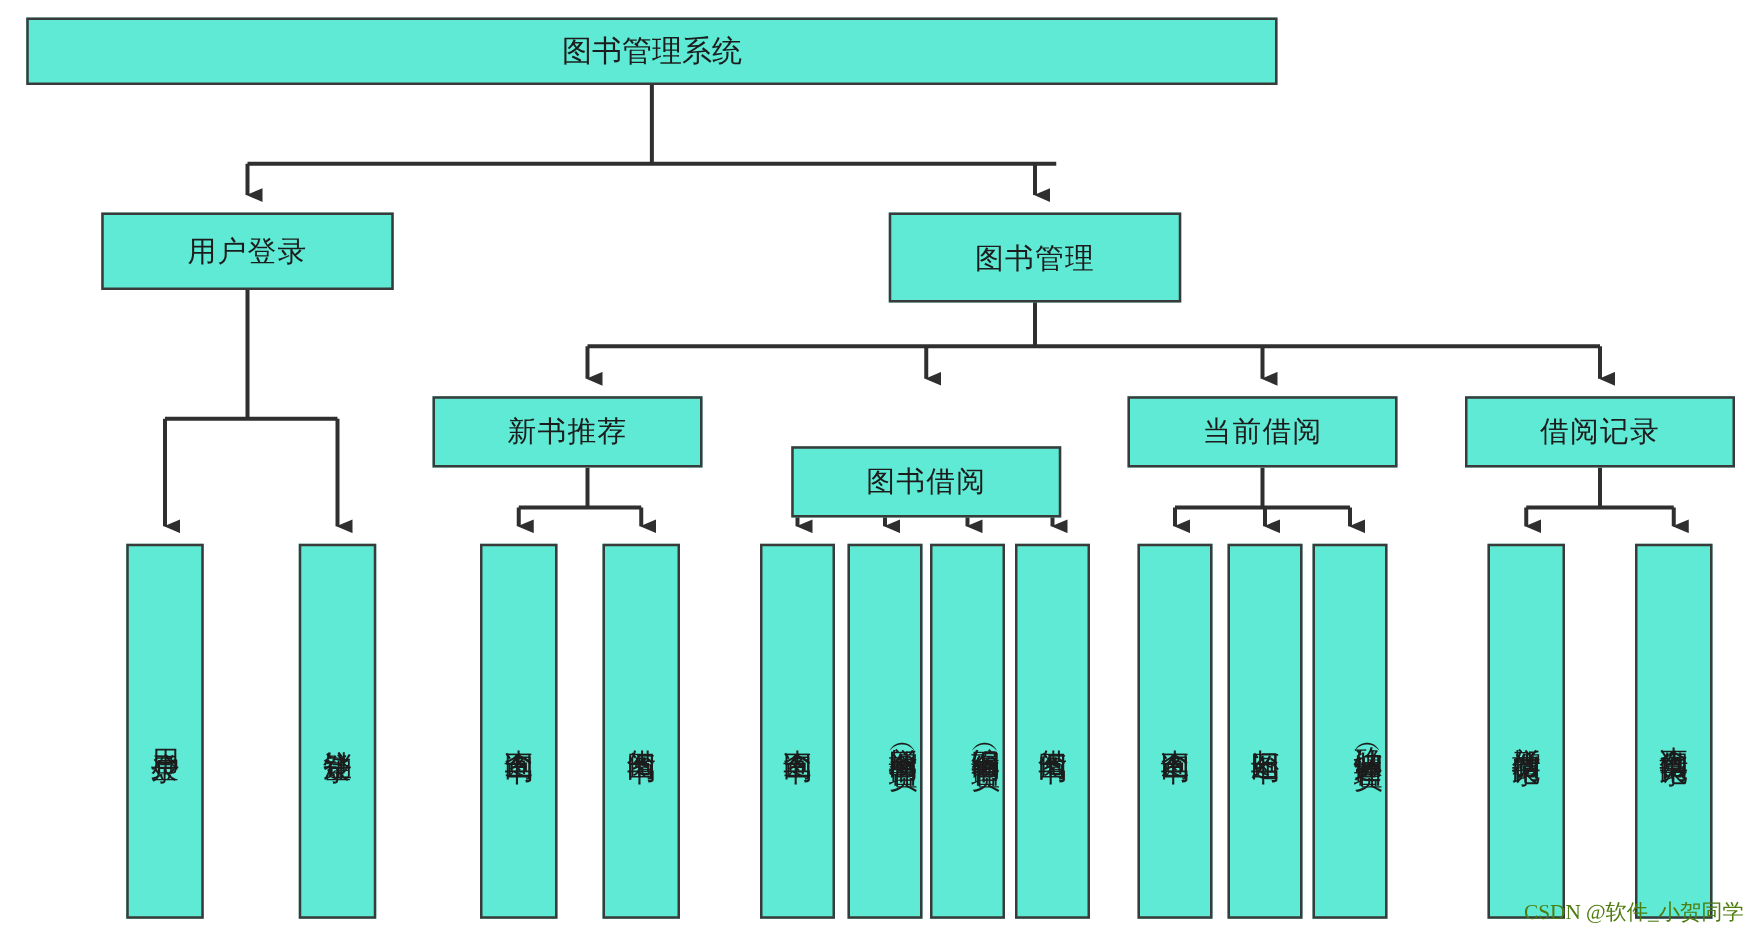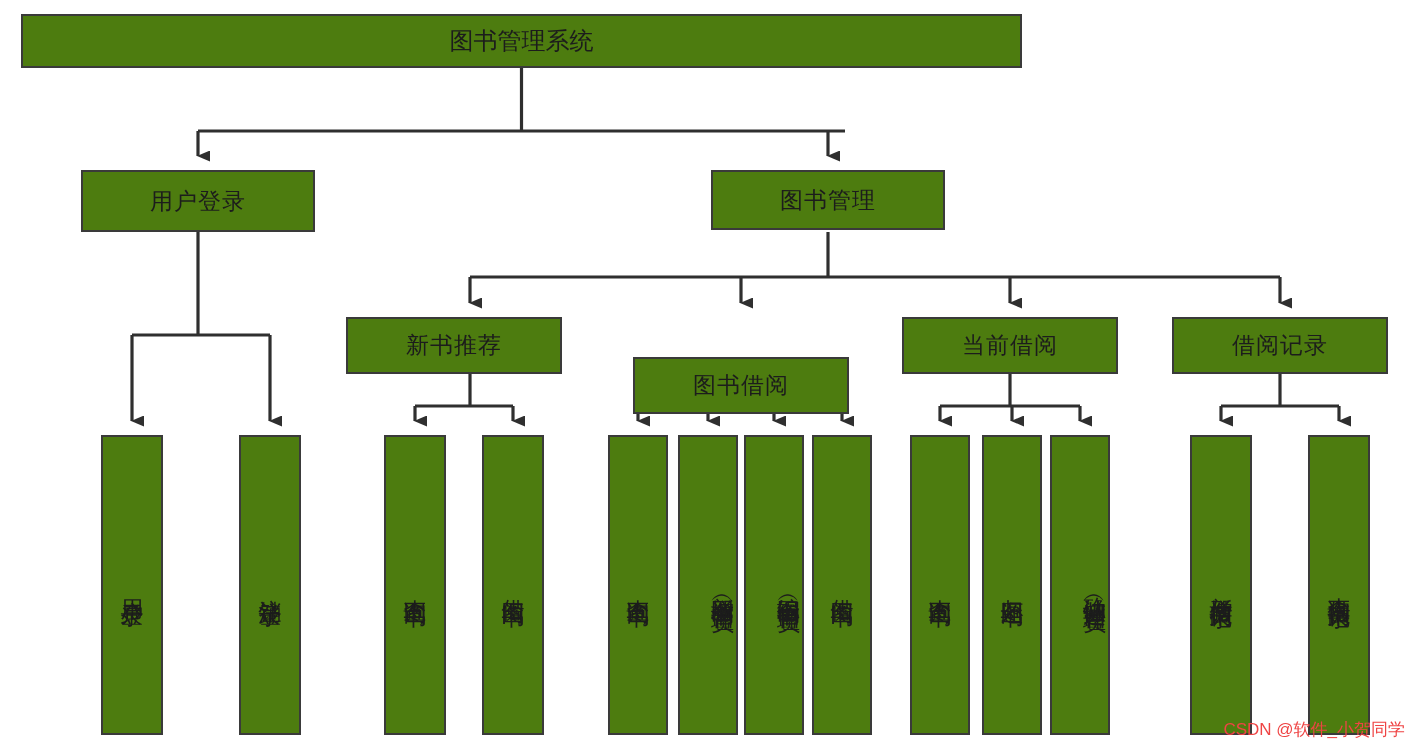--- a/index.html
+++ b/index.html
@@ -8,21 +8,21 @@
     background:#ffffff;
     font-family:"Liberation Sans","DejaVu Sans",sans-serif;
     overflow:hidden;
   }
   #stage{position:relative;width:1405px;height:747px;}
   #wires{position:absolute;left:0;top:0;width:1405px;height:747px;}
 
   .node{
     position:absolute;
     box-sizing:border-box;
-    background:#4d7c0f;
+    background:#5eead4;
     border:2px solid #3a3a3a;
     display:flex;
     align-items:center;
     justify-content:center;
     color:#1c1c1c;
   }
   .node.h{ font-size:23px; letter-spacing:1px; }
   .node.root{ font-size:24px; }
   .node.leaf{
     writing-mode:vertical-rl;
@@ -31,25 +31,26 @@
     line-height:1.18;
     letter-spacing:2px;
     align-items:flex-start;
     justify-content:center;
     padding-top:6px;
   }
   .node.leaf.mid{ align-items:center; padding-top:0; }
 
   #watermark{
     position:absolute;
-    right:0; bottom:6px;
+    right:10px; bottom:6px;
     font-size:17px;
-    color:#ef4444;
+    color:#4d7c0f;
     white-space:nowrap;
     user-select:none;
+    font-family:Liberation Serif, serif;
   }
 </style>
 </head>
 <body>
 
 <div id="stage">
 
   <svg id="wires" viewBox="0 0 1405 747" xmlns="http://www.w3.org/2000/svg">
     <defs>
       <marker id="ah" markerWidth="11" markerHeight="13" refX="5.5" refY="12" orient="auto" markerUnits="userSpaceOnUse">
@@ -96,21 +97,21 @@
       <path d="M1280,374 L1280,406"></path>
       <path d="M1221,406 L1339,406"></path>
       <path d="M1221,406 L1221,421" marker-end="url(#ah)"></path>
       <path d="M1339,406 L1339,421" marker-end="url(#ah)"></path>
     </g>
   </svg>
 
   <div id="nodes">
       <div class="node root" style="left: 21px; top: 14px; width: 1001px; height: 54px;">图书管理系统</div>
       <div class="node h" style="left: 81px; top: 170px; width: 234px; height: 62px;">用户登录</div>
-      <div class="node h" style="left: 711px; top: 170px; width: 234px; height: 60px;">图书管理</div>
+      <div class="node h" style="left: 711px; top: 170px; width: 234px; height: 72px;">图书管理</div>
       <div class="node h" style="left: 346px; top: 317px; width: 216px; height: 57px;">新书推荐</div>
       <div class="node h" style="left: 633px; top: 317px; width: 216px; height: 57px; margin-top: 40px;">图书借阅</div>
       <div class="node h" style="left: 902px; top: 317px; width: 216px; height: 57px;">当前借阅</div>
       <div class="node h" style="left: 1172px; top: 317px; width: 216px; height: 57px;">借阅记录</div>
       <div class="node leaf mid" style="left: 101px; top: 435px; width: 62px; height: 300px;">用户登录</div>
       <div class="node leaf mid" style="left: 239px; top: 435px; width: 62px; height: 300px;">注销登录</div>
       <div class="node leaf mid" style="left: 384px; top: 435px; width: 62px; height: 300px;">查询图书</div>
       <div class="node leaf mid" style="left: 482px; top: 435px; width: 62px; height: 300px;">借阅图书</div>
       <div class="node leaf mid" style="left: 608px; top: 435px; width: 60px; height: 300px;">查询图书</div>
       <div class="node leaf" style="left: 678px; top: 435px; width: 60px; height: 300px;">新增图书（管理员）</div>

